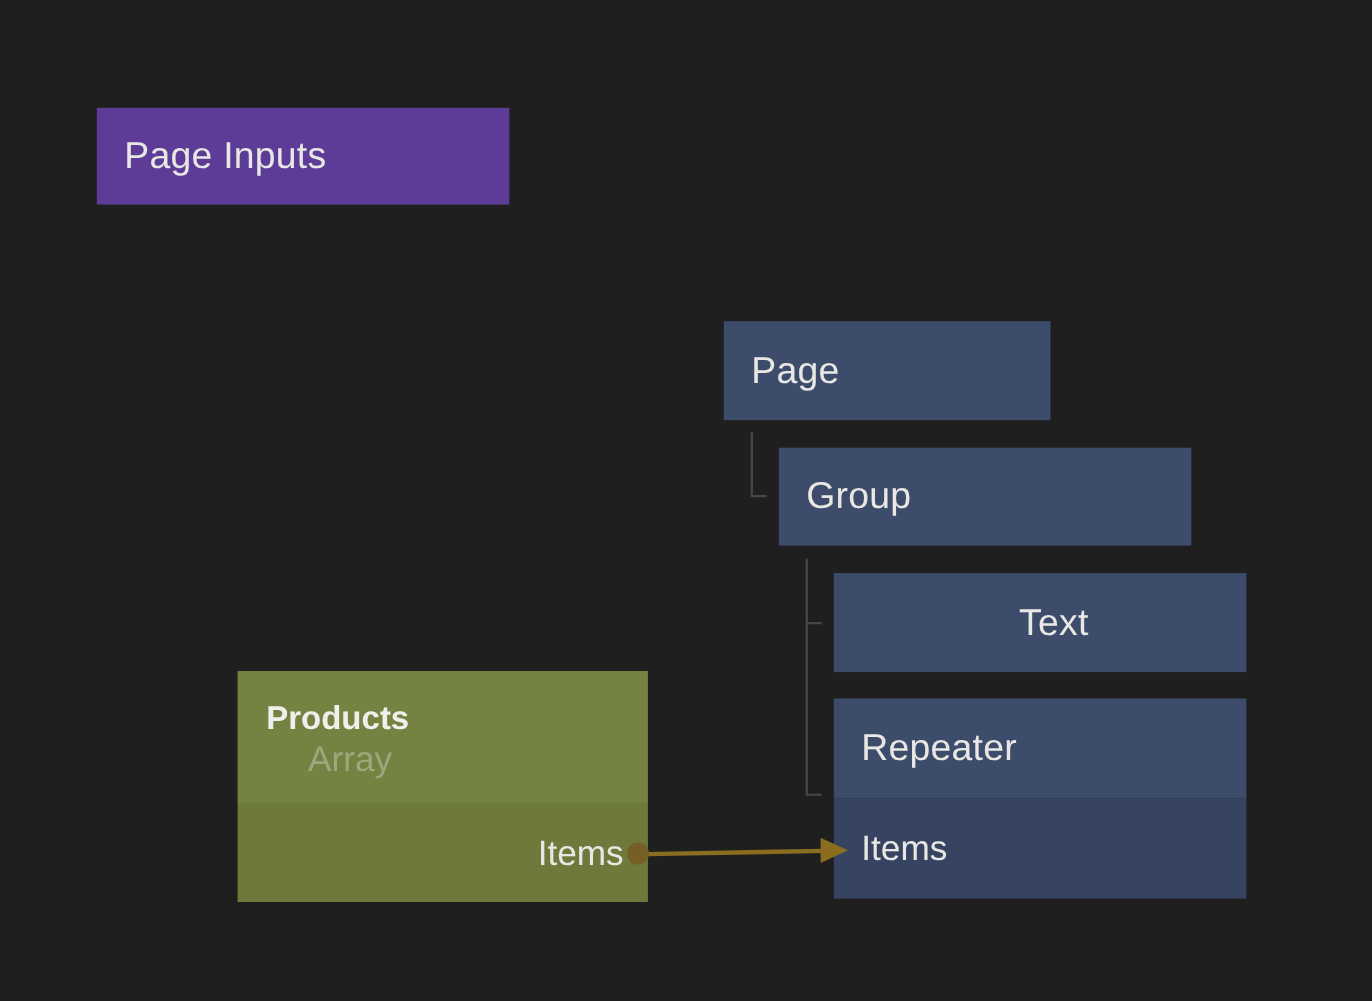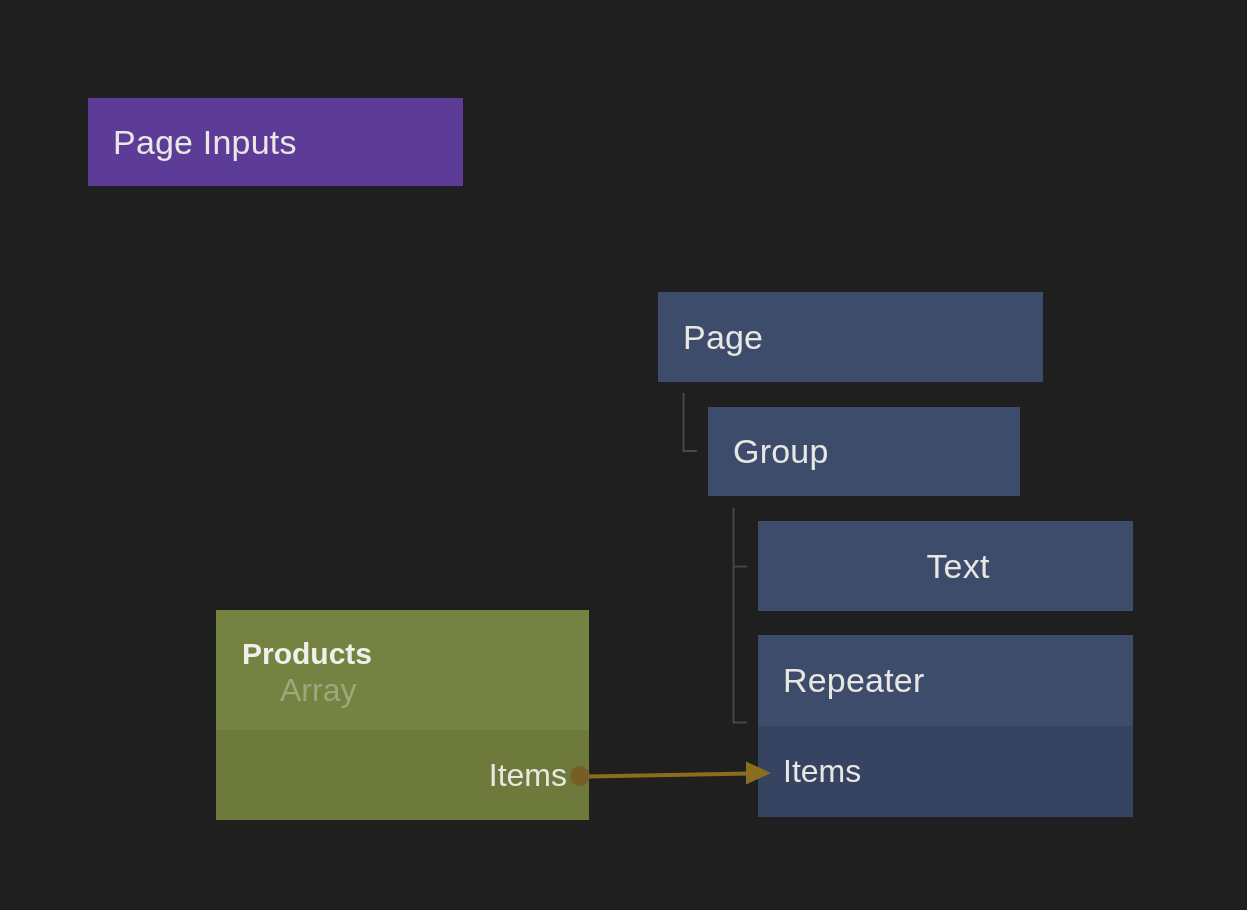--- a/index.html
+++ b/index.html
@@ -30,22 +30,22 @@
   .node.simple {
     display: flex;
     align-items: center;
     padding-left: 25px;
   }
   .node-page-inputs {
     left: 88px; top: 98px; width: 375px; height: 88px;
     background: #5d3c98;
     padding-left: 28px;
   }
-  .node-page   { left: 658px; top: 292px; width: 385px; height: 90px; background: #3d4c6b; }
-  .node-group  { left: 708px; top: 407px; width: 312px; height: 89px; background: #3d4c6b; }
+  .node-page   { left: 658px; top: 292px; width: 297px; height: 90px; background: #3d4c6b; }
+  .node-group  { left: 708px; top: 407px; width: 375px; height: 89px; background: #3d4c6b; }
   .node-text   { left: 758px; top: 521px; width: 375px; height: 90px; background: #3d4c6b; justify-content: center; }
 
   
   .node-repeater { left: 758px; top: 635px; width: 375px; height: 182px; background: transparent; }
   .node-repeater .header {
     height: 91px; background: #3d4c6b;
     display: flex; align-items: center; padding-left: 25px;
     box-sizing: border-box;
   }
   .node-repeater .items-row {

